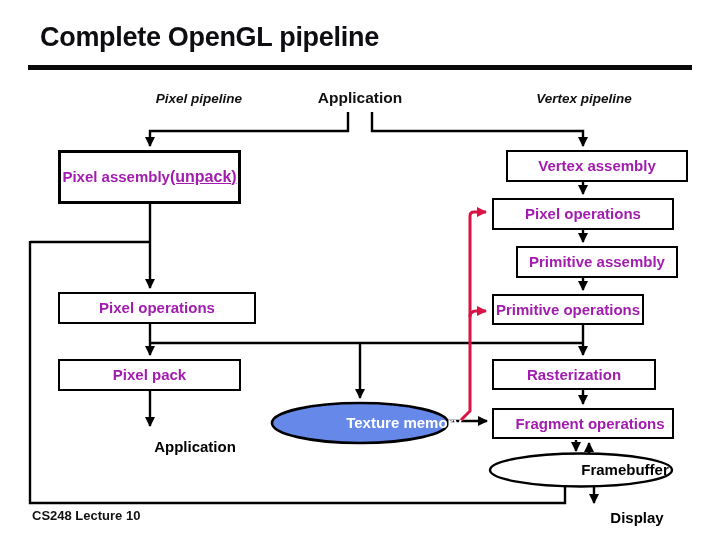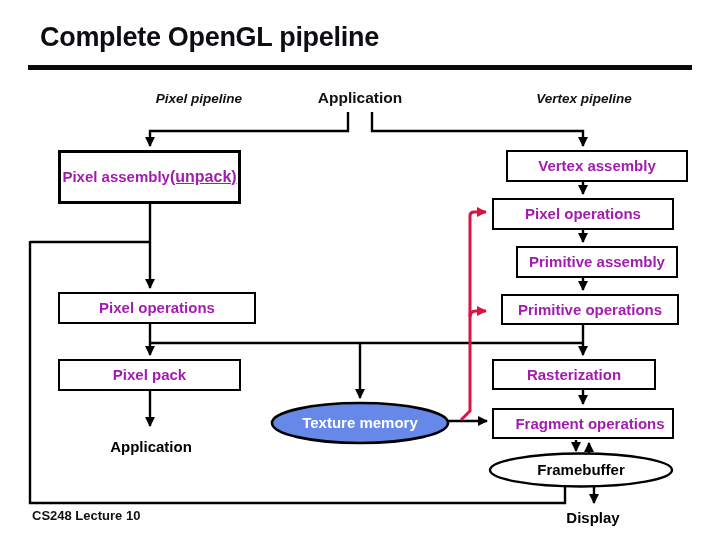--- a/index.html
+++ b/index.html
@@ -29,24 +29,24 @@
     font-weight:bold;font-size:15px;color:#a21caf;text-align:center;line-height:1.15;
     white-space:nowrap;
   }
   #box-pixel-assembly{left:58px;top:150px;width:183px;height:54px;border-width:3px;}
   #box-pixel-assembly .sub{font-size:16px;text-decoration:underline;}
   #box-pixel-operations{left:58px;top:292px;width:198px;height:32px;text-align:right;}
   #box-pixel-pack{left:58px;top:359px;width:183px;height:32px;}
   #box-vertex-assembly{left:492px;top:150px;width:182px;height:32px;margin-left:14px;}
   #box-vertex-operations{left:492px;top:198px;width:182px;height:32px;}
   #box-primitive-assembly{left:516px;top:246px;width:162px;height:32px;}
-  #box-primitive-operations{left:492px;top:294px;width:178px;height:31px;margin-left:9px;}
+  #box-primitive-operations{left:492px;top:294px;width:152px;height:31px;}
   #box-rasterization{left:492px;top:359px;width:164px;height:31px;}
   #box-fragment-operations{left:492px;top:408px;width:182px;height:31px;padding-left:14px;}
-  .float-label{position:absolute;font-weight:bold;font-size:15px;color:#000;text-align:center;white-space:nowrap;}
+  .float-label{position:absolute;font-weight:bold;font-size:15px;color:#000;text-align:center;white-space:nowrap;margin-left:44px;}
   #label-app-end{left:76px;top:438px;width:150px;}
   #label-display{left:518px;top:509px;width:150px;}
   #label-texture{left:272px;top:414px;width:176px;color:#fff;font-size:15px;}
   #label-framebuffer{left:491px;top:461px;width:180px;}
   .footer{position:absolute;left:32px;top:508px;font-weight:bold;font-size:13px;color:#111;white-space:nowrap;}
 </style>
 </head>
 <body>
 
 <div class="slide">

